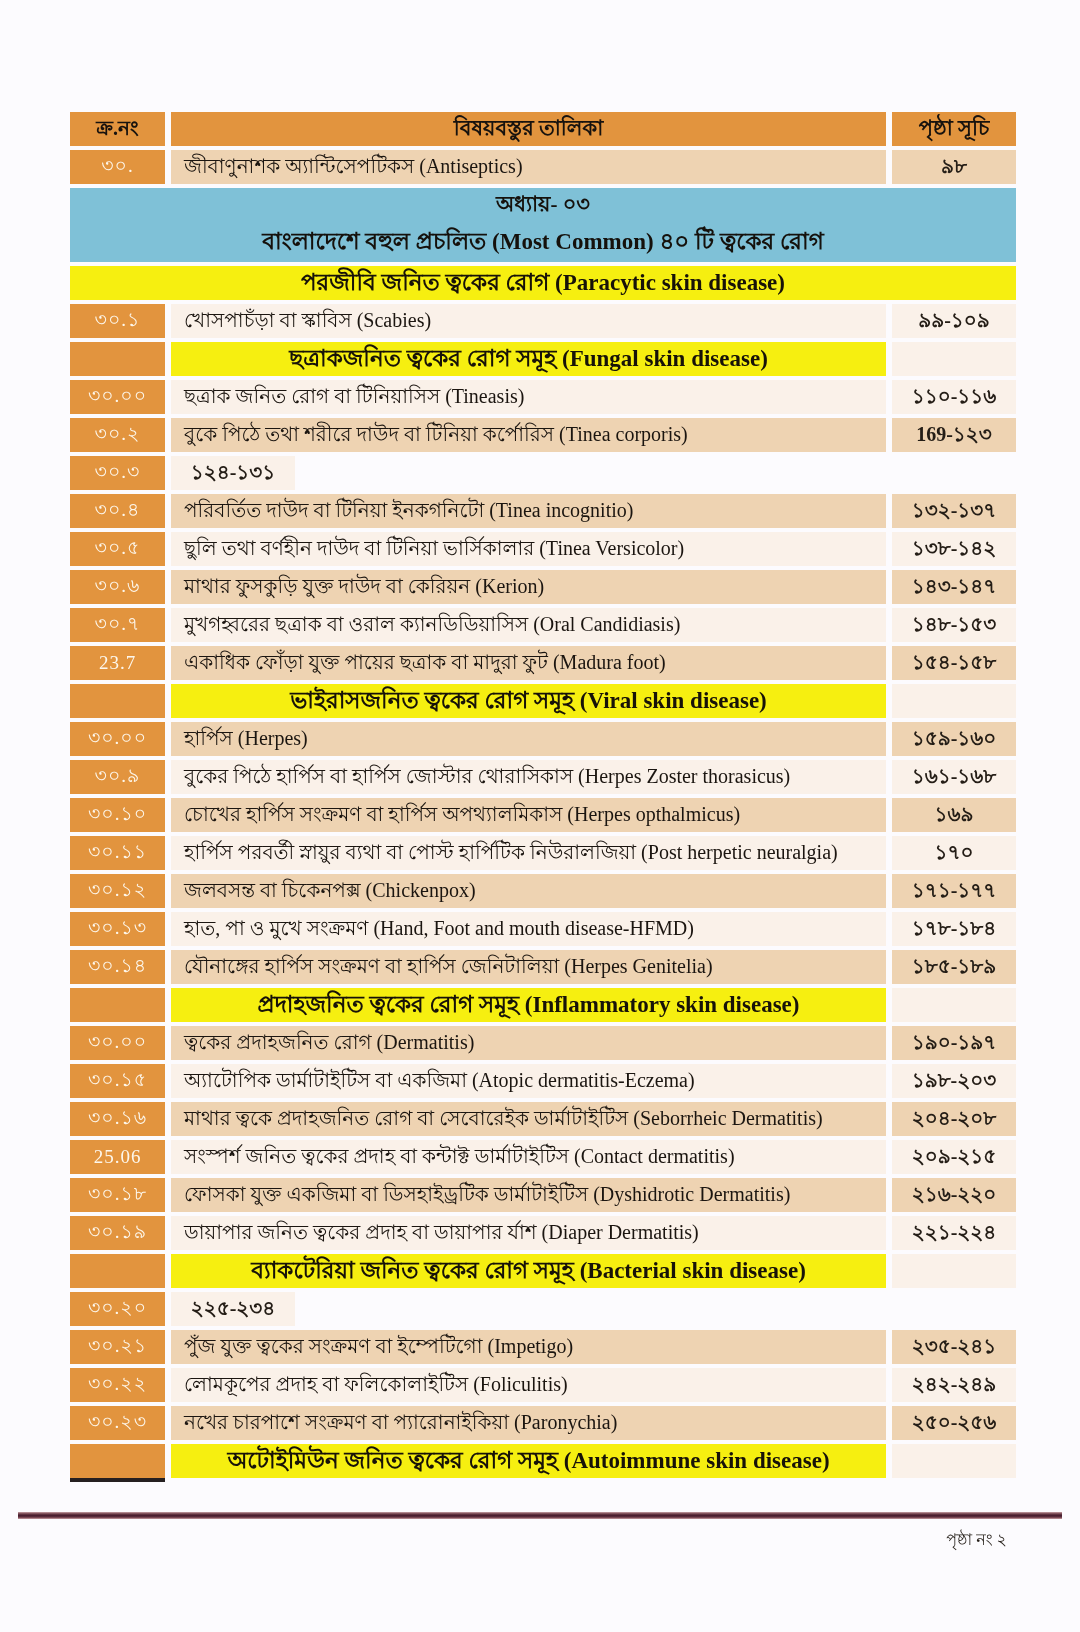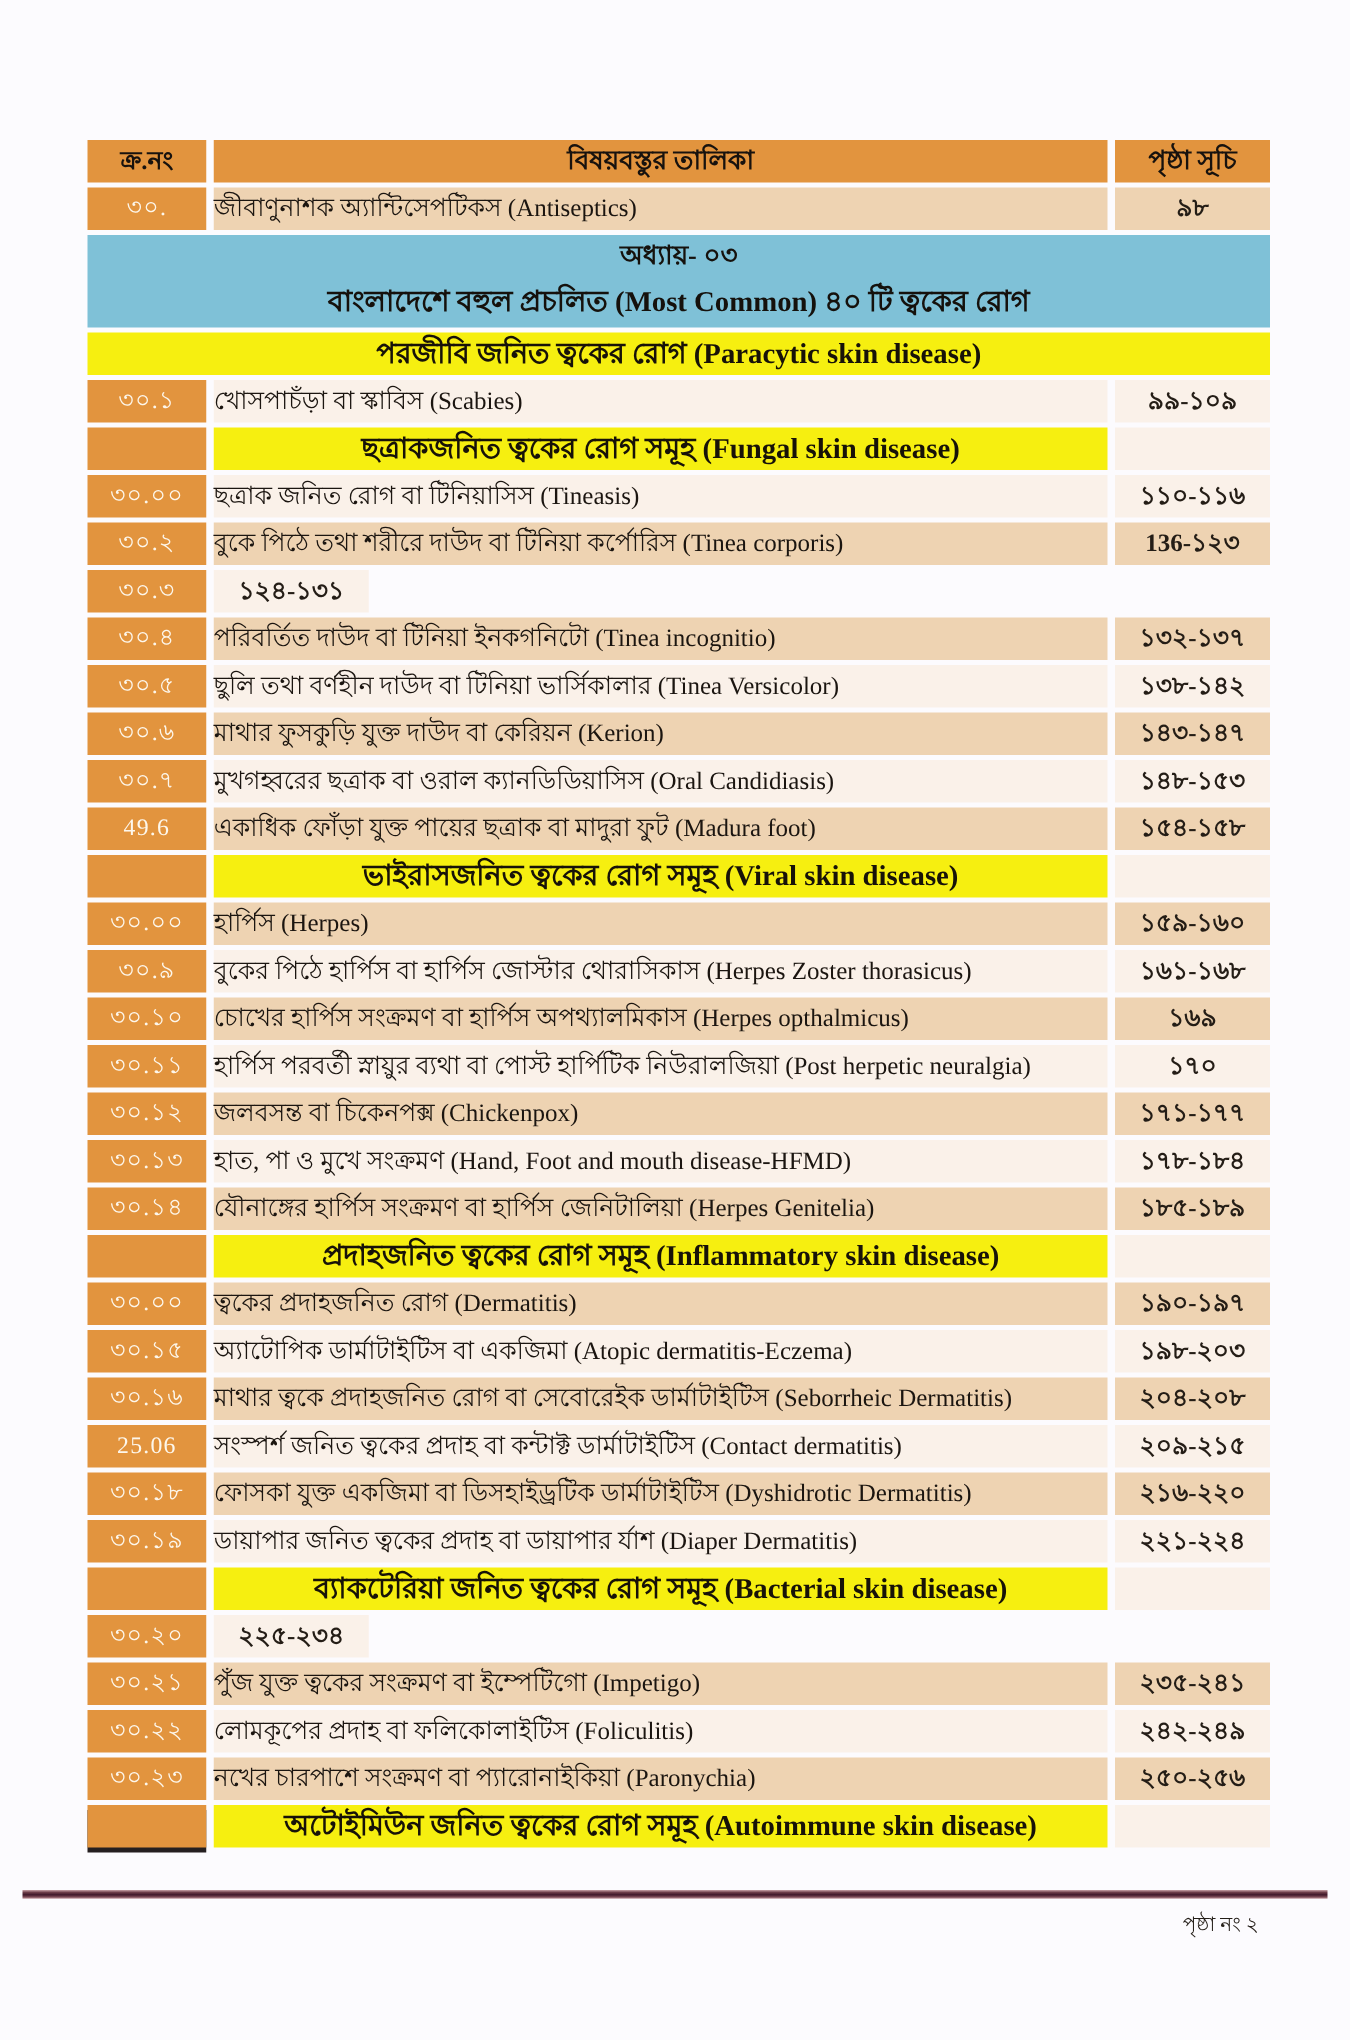--- a/index.html
+++ b/index.html
@@ -21,21 +21,21 @@
   .serial {
     width: 95px; flex: none;
     justify-content: center;
     background: var(--orange, #e2943e);
     color: #fdf7ec;
     font-size: 19px;
     letter-spacing: 1px;
   }
   .title {
     width: 715px; flex: none;
-    padding-left: 0;
+    padding-left: 13px;
     font-size: 20px;
     color: #1b1510;
     white-space: nowrap;
   }
   .pages {
     width: 124px; flex: none;
     justify-content: center;
     font-weight: bold;
     font-size: 20px;
     color: #241d16;
@@ -133,21 +133,21 @@
        <div class="cell pages tone-light"></div>
         </div>
         <div class="trow">
           <div class="cell serial">৩০.০০</div>
        <div class="cell title tone-light">ছত্রাক জনিত রোগ বা টিনিয়াসিস (Tineasis)</div>
        <div class="cell pages tone-light">১১০-১১৬</div>
         </div>
         <div class="trow">
           <div class="cell serial">৩০.২</div>
        <div class="cell title tone-peach">বুকে পিঠে তথা শরীরে দাউদ বা টিনিয়া কর্পোরিস (Tinea corporis)</div>
-       <div class="cell pages tone-peach">136-১২৩</div>
+       <div class="cell pages tone-peach">169-১২৩</div>
         </div>
         <div class="trow">
           <div class="cell serial">৩০.৩</div>
        <div class="cell pages tone-light">১২৪-১৩১</div>
         </div>
         <div class="trow">
           <div class="cell serial">৩০.৪</div>
        <div class="cell title tone-peach">পরিবর্তিত দাউদ বা টিনিয়া ইনকগনিটো (Tinea incognitio)</div>
        <div class="cell pages tone-peach">১৩২-১৩৭</div>
         </div>
@@ -160,21 +160,21 @@
           <div class="cell serial">৩০.৬</div>
        <div class="cell title tone-peach">মাথার ফুসকুড়ি যুক্ত দাউদ বা কেরিয়ন (Kerion)</div>
        <div class="cell pages tone-peach">১৪৩-১৪৭</div>
         </div>
         <div class="trow">
           <div class="cell serial">৩০.৭</div>
        <div class="cell title tone-light">মুখগহ্বরের ছত্রাক বা ওরাল ক্যানডিডিয়াসিস (Oral Candidiasis)</div>
        <div class="cell pages tone-light">১৪৮-১৫৩</div>
         </div>
         <div class="trow">
-          <div class="cell serial">49.6</div>
+          <div class="cell serial">23.7</div>
        <div class="cell title tone-peach">একাধিক ফোঁড়া যুক্ত পায়ের ছত্রাক বা মাদুরা ফুট (Madura foot)</div>
        <div class="cell pages tone-peach">১৫৪-১৫৮</div>
         </div>
         <div class="trow">
           <div class="cell serial"></div>
        <div class="cell band">ভাইরাসজনিত ত্বকের রোগ সমূহ (Viral skin disease)</div>
        <div class="cell pages tone-light"></div>
         </div>
         <div class="trow">
           <div class="cell serial">৩০.০০</div>

